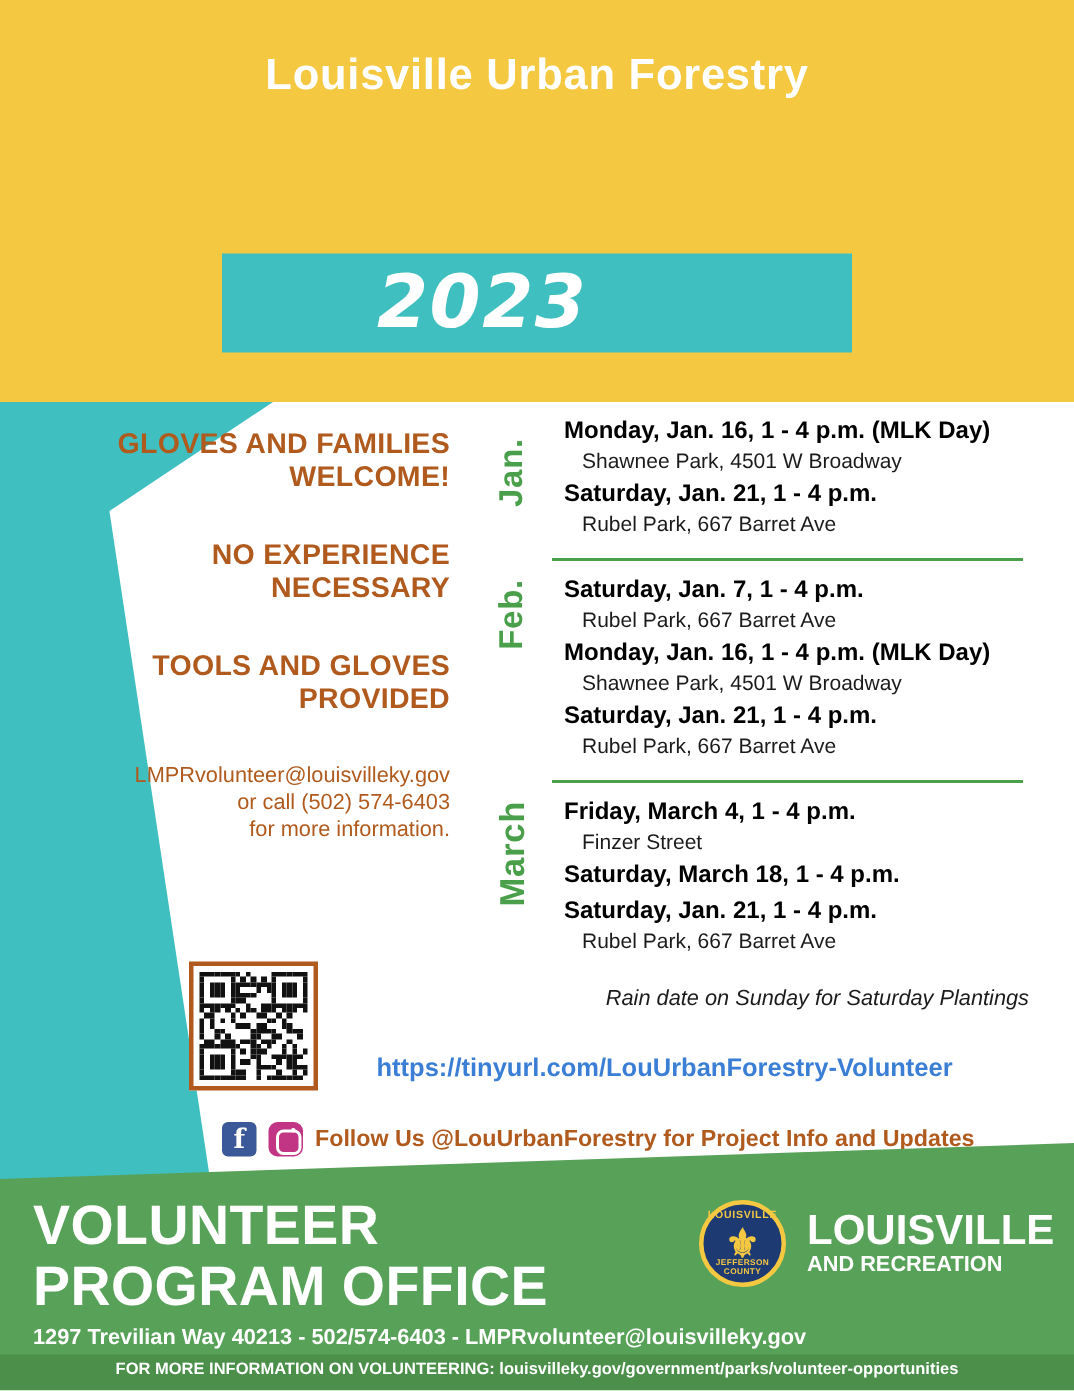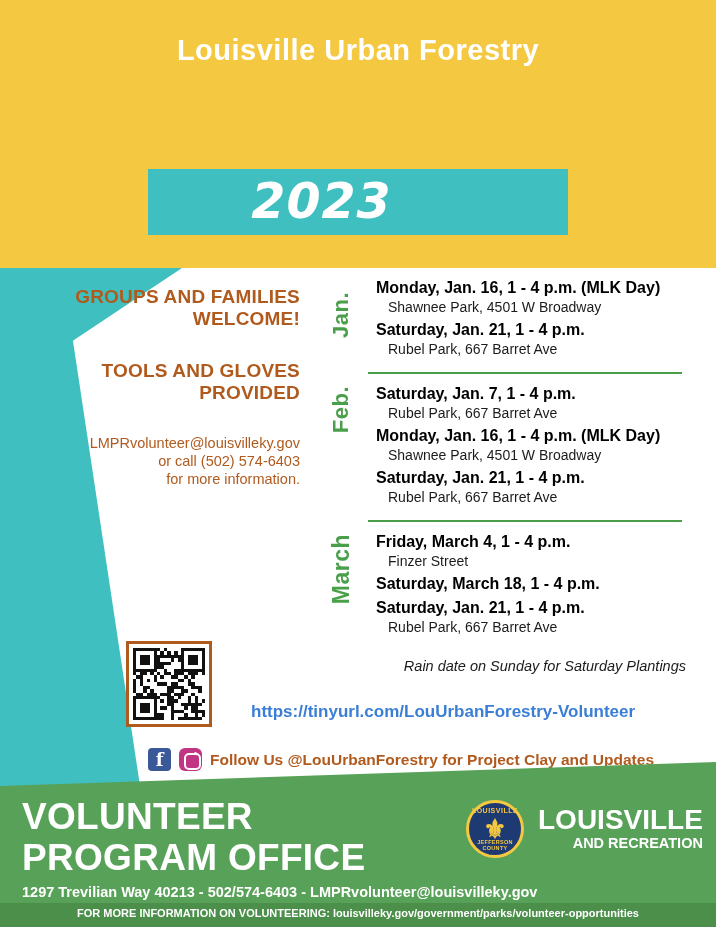--- a/index.html
+++ b/index.html
@@ -314,38 +314,39 @@
     position: absolute; bottom: 4px; left: 0; width: 100%;
     font-size: 5.5px; letter-spacing: 0.3px;
   }
   .logo-text .l1 {
     color: #ffffff; font-size: 28px; font-weight: bold; line-height: 28px;
   }
   .logo-text .l2 {
     color: #ffffff; font-size: 28px; font-weight: bold; line-height: 30px;
   }
   .logo-text .l3 {
-    color: #ffffff; font-size: 14.5px; font-weight: bold; line-height: 18px; text-align: right;
+    color: #ffffff; font-size: 14.5px; font-weight: bold; line-height: 18px;
   }
 </style>
 </head>
 <body>
 
 <div class="poster">
 
   <div class="header"></div>
   <div class="header-sub">Louisville Urban Forestry</div>
   <div class="year-band"></div>
   <div class="year-text">2023</div>
 
   <div class="teal-diag"></div>
   <div class="teal-wedge"></div>
 
   <div class="left-col">
-    <div class="left-item">GROUPS AND FAMILIES WELCOME!</div>
+    <div class="left-item">GLOVES AND FAMILIES WELCOME!</div>
+    <div class="left-item">NO EXPERIENCE NECESSARY</div>
     <div class="left-item">TOOLS AND GLOVES PROVIDED</div>
     <div class="contact-lines">LMPRvolunteer@louisvilleky.gov</div>
     <div class="contact-lines">or call (502) 574-6403</div>
     <div class="contact-lines">for more information.</div>
   </div>
 
   <div class="sched">
 
     <div class="month-block">
       <div class="month-label small">Jan.</div>
@@ -839,21 +840,21 @@
         <i></i>
         <i style="background: transparent;"></i>
       </div>
   </div>
 
   <div class="signup-url">https://tinyurl.com/LouUrbanForestry-Volunteer</div>
 
   <div class="social-row">
     <div class="fb-icon">f</div>
     <div class="ig-icon"></div>
-    <div class="social-text">Follow Us @LouUrbanForestry for Project Clay and Updates</div>
+    <div class="social-text">Follow Us @LouUrbanForestry for Project Info and Updates</div>
   </div>
 
   <div class="footer-diag"></div>
   <div class="footer"></div>
   <div class="footer-title">
     <div>VOLUNTEER</div>
     <div>PROGRAM OFFICE</div>
   </div>
   <div class="footer-contact">1297 Trevilian Way 40213  -  502/574-6403  -  LMPRvolunteer@louisvilleky.gov</div>
 

